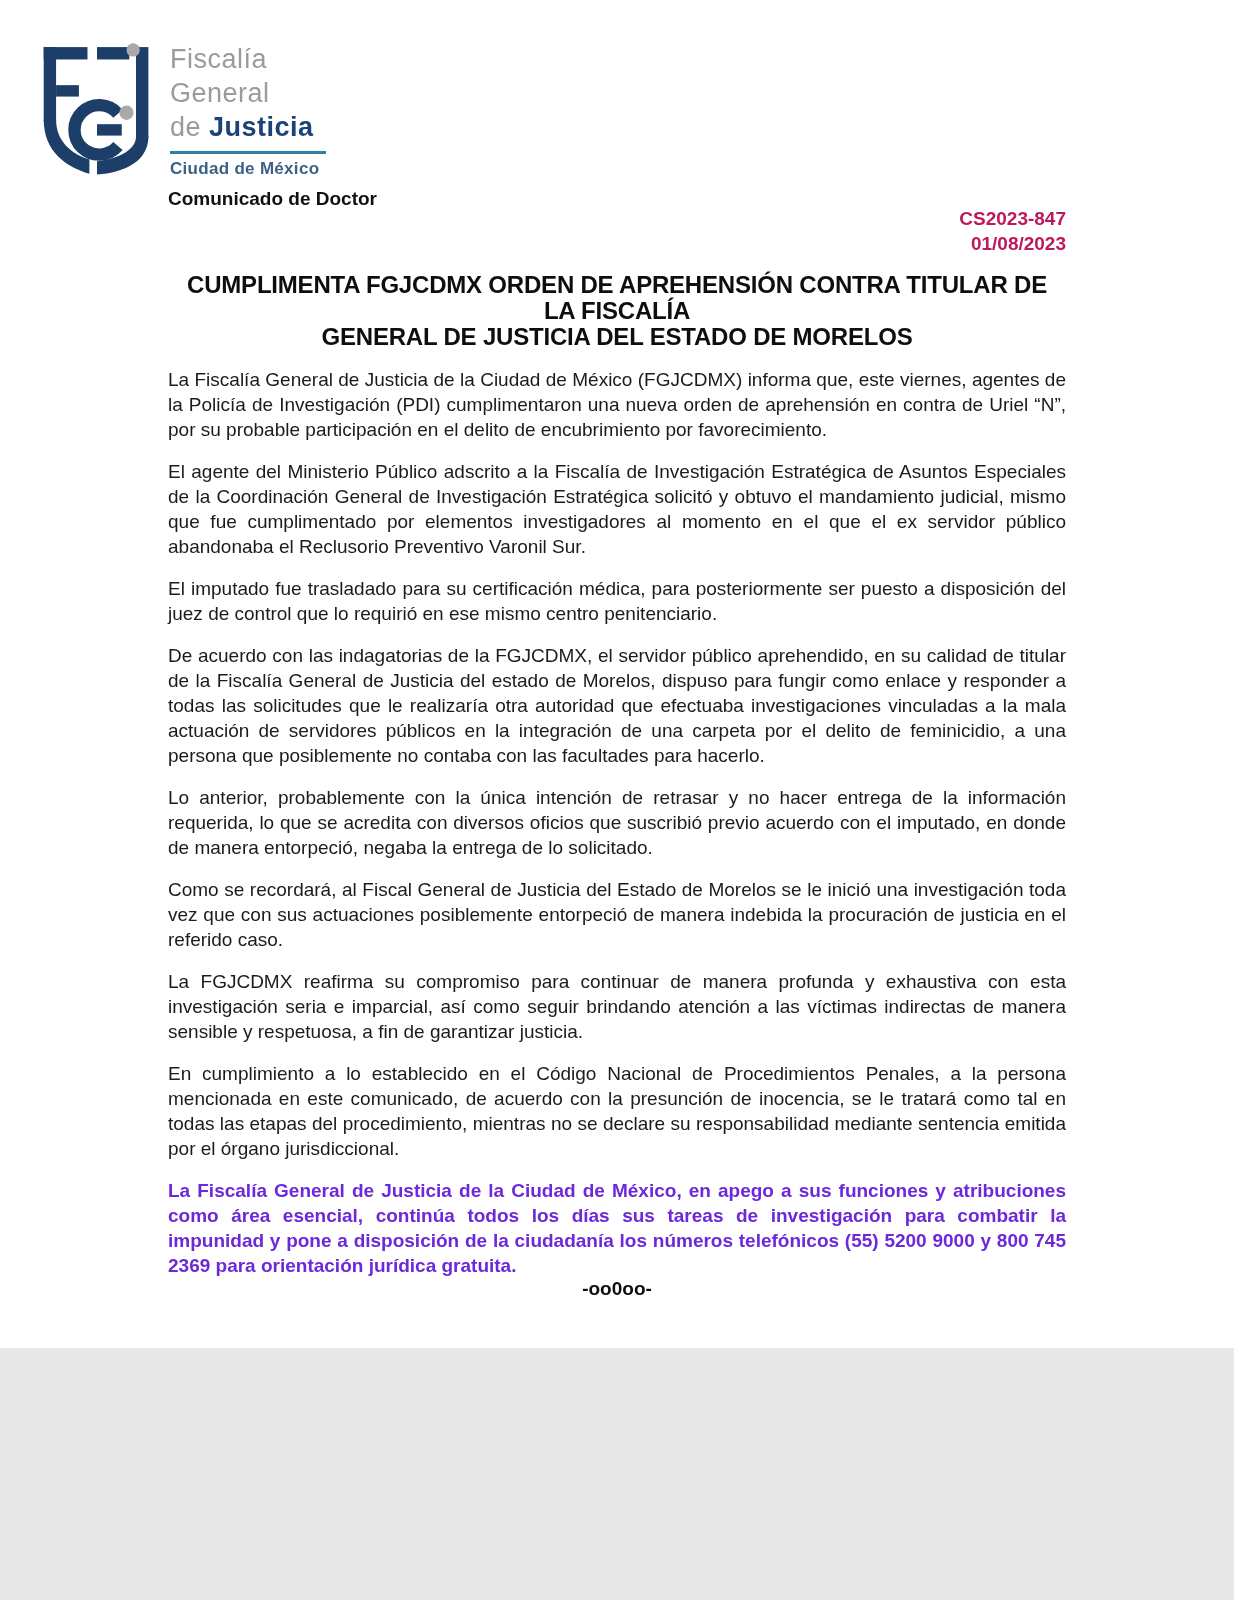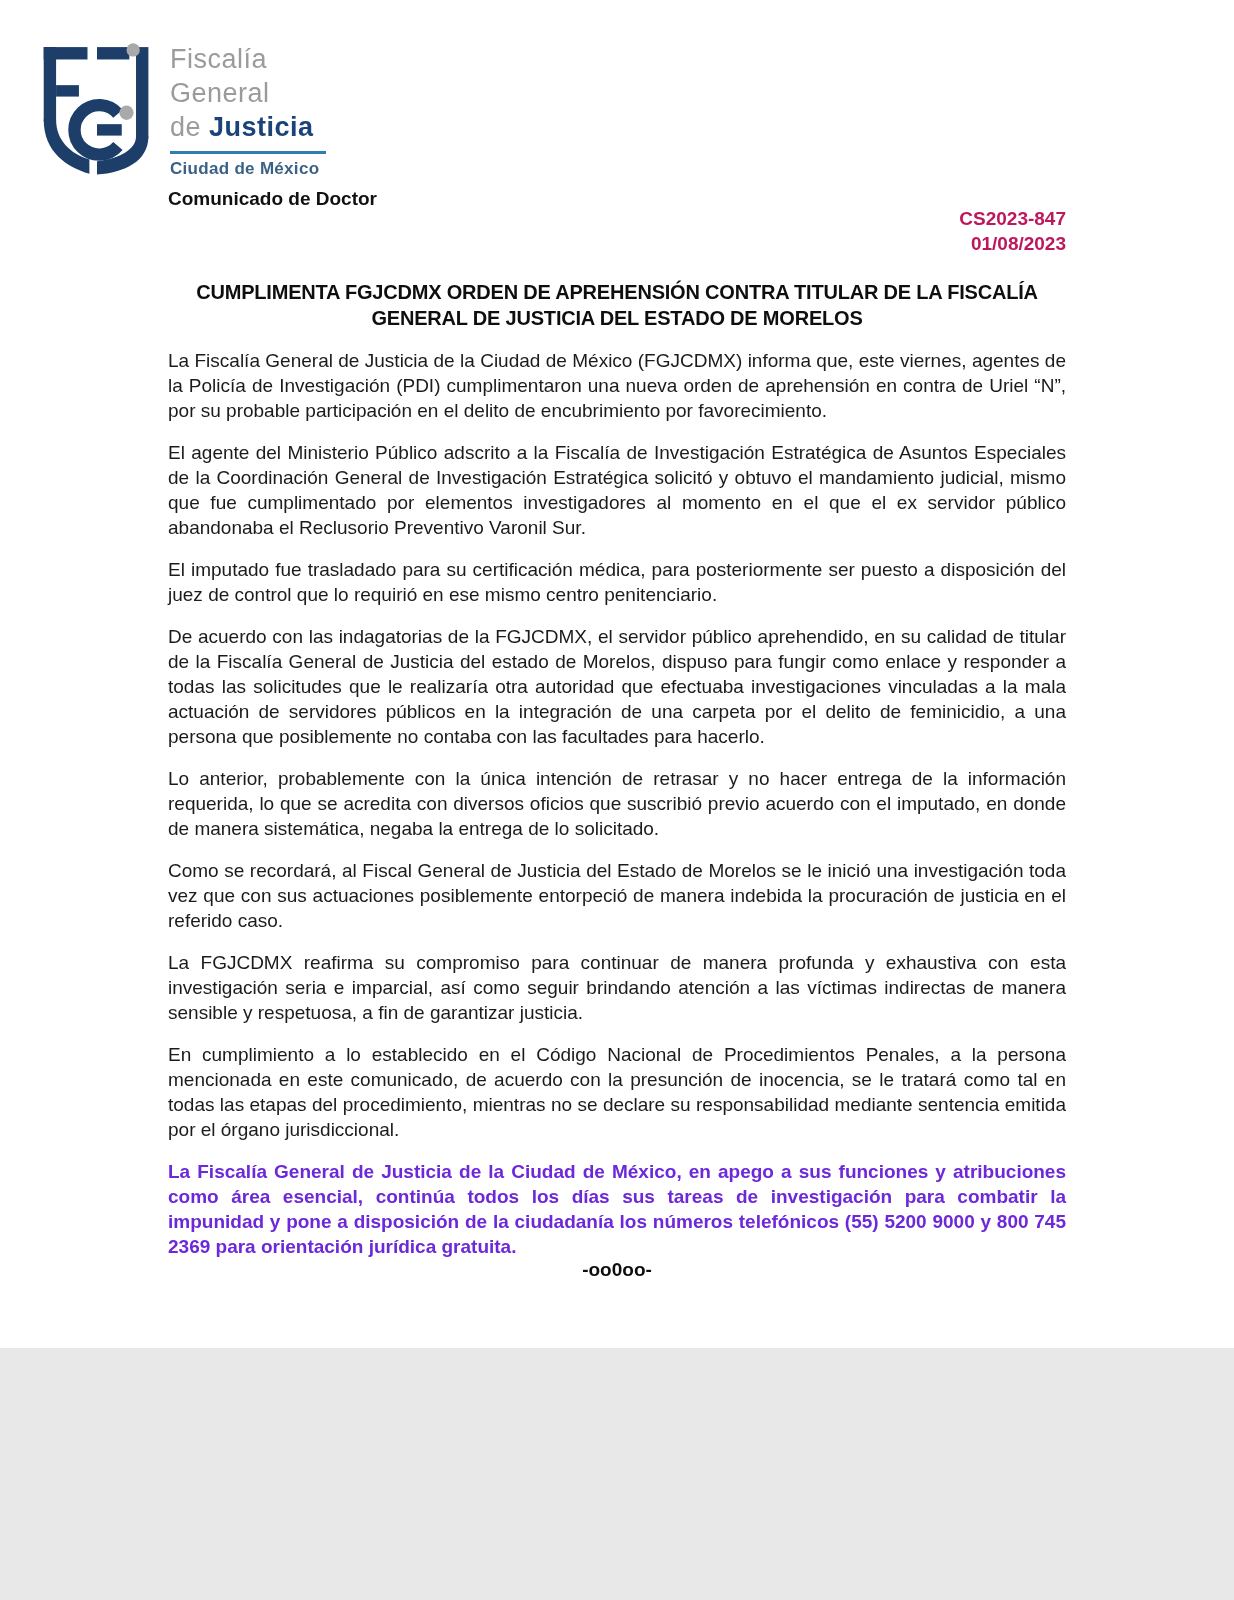--- a/index.html
+++ b/index.html
@@ -15,21 +15,21 @@
   .emblem { position:absolute; left:38px; top:34px; }
   .wordmark { position:absolute; left:170px; top:42px; }
   .wm-line { font-size:27px; color:#9b9b9b; line-height:34px; letter-spacing:.5px; }
   .wm-bold { color:#1b4379; font-weight:bold; }
   .wm-rule { width:156px; height:3px; background:#2f7fae; margin:7px 0 5px; }
   .wm-city { font-size:17px; font-weight:bold; color:#3b6285; letter-spacing:.3px; }
   .doc-label { position:absolute; left:168px; top:188px; font-size:19px; font-weight:bold; color:#111; }
   
   .content { position:absolute; left:168px; top:206px; width:898px; color:#161616; }
   .ref-block { text-align:right; font-weight:bold; font-size:19px; line-height:25px; color:#be185d; }
-  .title { text-align:center; font-weight:bold; font-size:20px; line-height:26px; margin-top:23px; color:#0e0e0e; letter-spacing:-0.2px; }
+  .title { text-align:center; font-weight:bold; font-size:24px; line-height:26px; margin-top:16px; color:#0e0e0e; letter-spacing:-0.2px; }
   .para { text-align:justify; font-size:19px; line-height:25px; margin-top:17px; color:#1b1b1b; }
   .para.bold { font-weight:bold; color:#6d28d9; }
   .separator { text-align:center; font-weight:bold; font-size:19px; color:#0e0e0e; }
   
   .footer-logo { position:absolute; left:0; top:1330px; }
   .footer-address { position:absolute; left:152px; top:1455px; font-size:13.5px; line-height:18px; color:#2e618c; }
 </style>
 </head>
 <body>
 
@@ -71,21 +71,21 @@
 
     <div class="title">
       <div>CUMPLIMENTA FGJCDMX ORDEN DE APREHENSIÓN CONTRA TITULAR DE LA FISCALÍA</div>
       <div>GENERAL DE JUSTICIA DEL ESTADO DE MORELOS</div>
     </div>
 
     <div class="para">La Fiscalía General de Justicia de la Ciudad de México (FGJCDMX) informa que, este viernes, agentes de la Policía de Investigación (PDI) cumplimentaron una nueva orden de aprehensión en contra de Uriel “N”, por su probable participación en el delito de encubrimiento por favorecimiento.</div>
     <div class="para">El agente del Ministerio Público adscrito a la Fiscalía de Investigación Estratégica de Asuntos Especiales de la Coordinación General de Investigación Estratégica solicitó y obtuvo el mandamiento judicial, mismo que fue cumplimentado por elementos investigadores al momento en el que el ex servidor público abandonaba el Reclusorio Preventivo Varonil Sur.</div>
     <div class="para">El imputado fue trasladado para su certificación médica, para posteriormente ser puesto a disposición del juez de control que lo requirió en ese mismo centro penitenciario.</div>
     <div class="para">De acuerdo con las indagatorias de la FGJCDMX, el servidor público aprehendido, en su calidad de titular de la Fiscalía General de Justicia del estado de Morelos, dispuso para fungir como enlace y responder a todas las solicitudes que le realizaría otra autoridad que efectuaba investigaciones vinculadas a la mala actuación de servidores públicos en la integración de una carpeta por el delito de feminicidio, a una persona que posiblemente no contaba con las facultades para hacerlo.</div>
-    <div class="para">Lo anterior, probablemente con la única intención de retrasar y no hacer entrega de la información requerida, lo que se acredita con diversos oficios que suscribió previo acuerdo con el imputado, en donde de manera sistemática, negaba la entrega de lo solicitado.</div>
+    <div class="para">Lo anterior, probablemente con la única intención de retrasar y no hacer entrega de la información requerida, lo que se acredita con diversos oficios que suscribió previo acuerdo con el imputado, en donde de manera entorpeció, negaba la entrega de lo solicitado.</div>
     <div class="para">Como se recordará, al Fiscal General de Justicia del Estado de Morelos se le inició una investigación toda vez que con sus actuaciones posiblemente entorpeció de manera indebida la procuración de justicia en el referido caso.</div>
     <div class="para">La FGJCDMX reafirma su compromiso para continuar de manera profunda y exhaustiva con esta investigación seria e imparcial, así como seguir brindando atención a las víctimas indirectas de manera sensible y respetuosa, a fin de garantizar justicia.</div>
     <div class="para">En cumplimiento a lo establecido en el Código Nacional de Procedimientos Penales, a la persona mencionada en este comunicado, de acuerdo con la presunción de inocencia, se le tratará como tal en todas las etapas del procedimiento, mientras no se declare su responsabilidad mediante sentencia emitida por el órgano jurisdiccional.</div>
     <div class="para bold">La Fiscalía General de Justicia de la Ciudad de México, en apego a sus funciones y atribuciones como área esencial, continúa todos los días sus tareas de investigación para combatir la impunidad y pone a disposición de la ciudadanía los números telefónicos (55) 5200 9000 y 800 745 2369 para orientación jurídica gratuita.</div>
 
     <div class="separator">-oo0oo-</div>
   </div>
 
   <div class="footer-logo">
     <svg width="330" height="270" viewBox="0 0 330 270" xmlns="http://www.w3.org/2000/svg">

